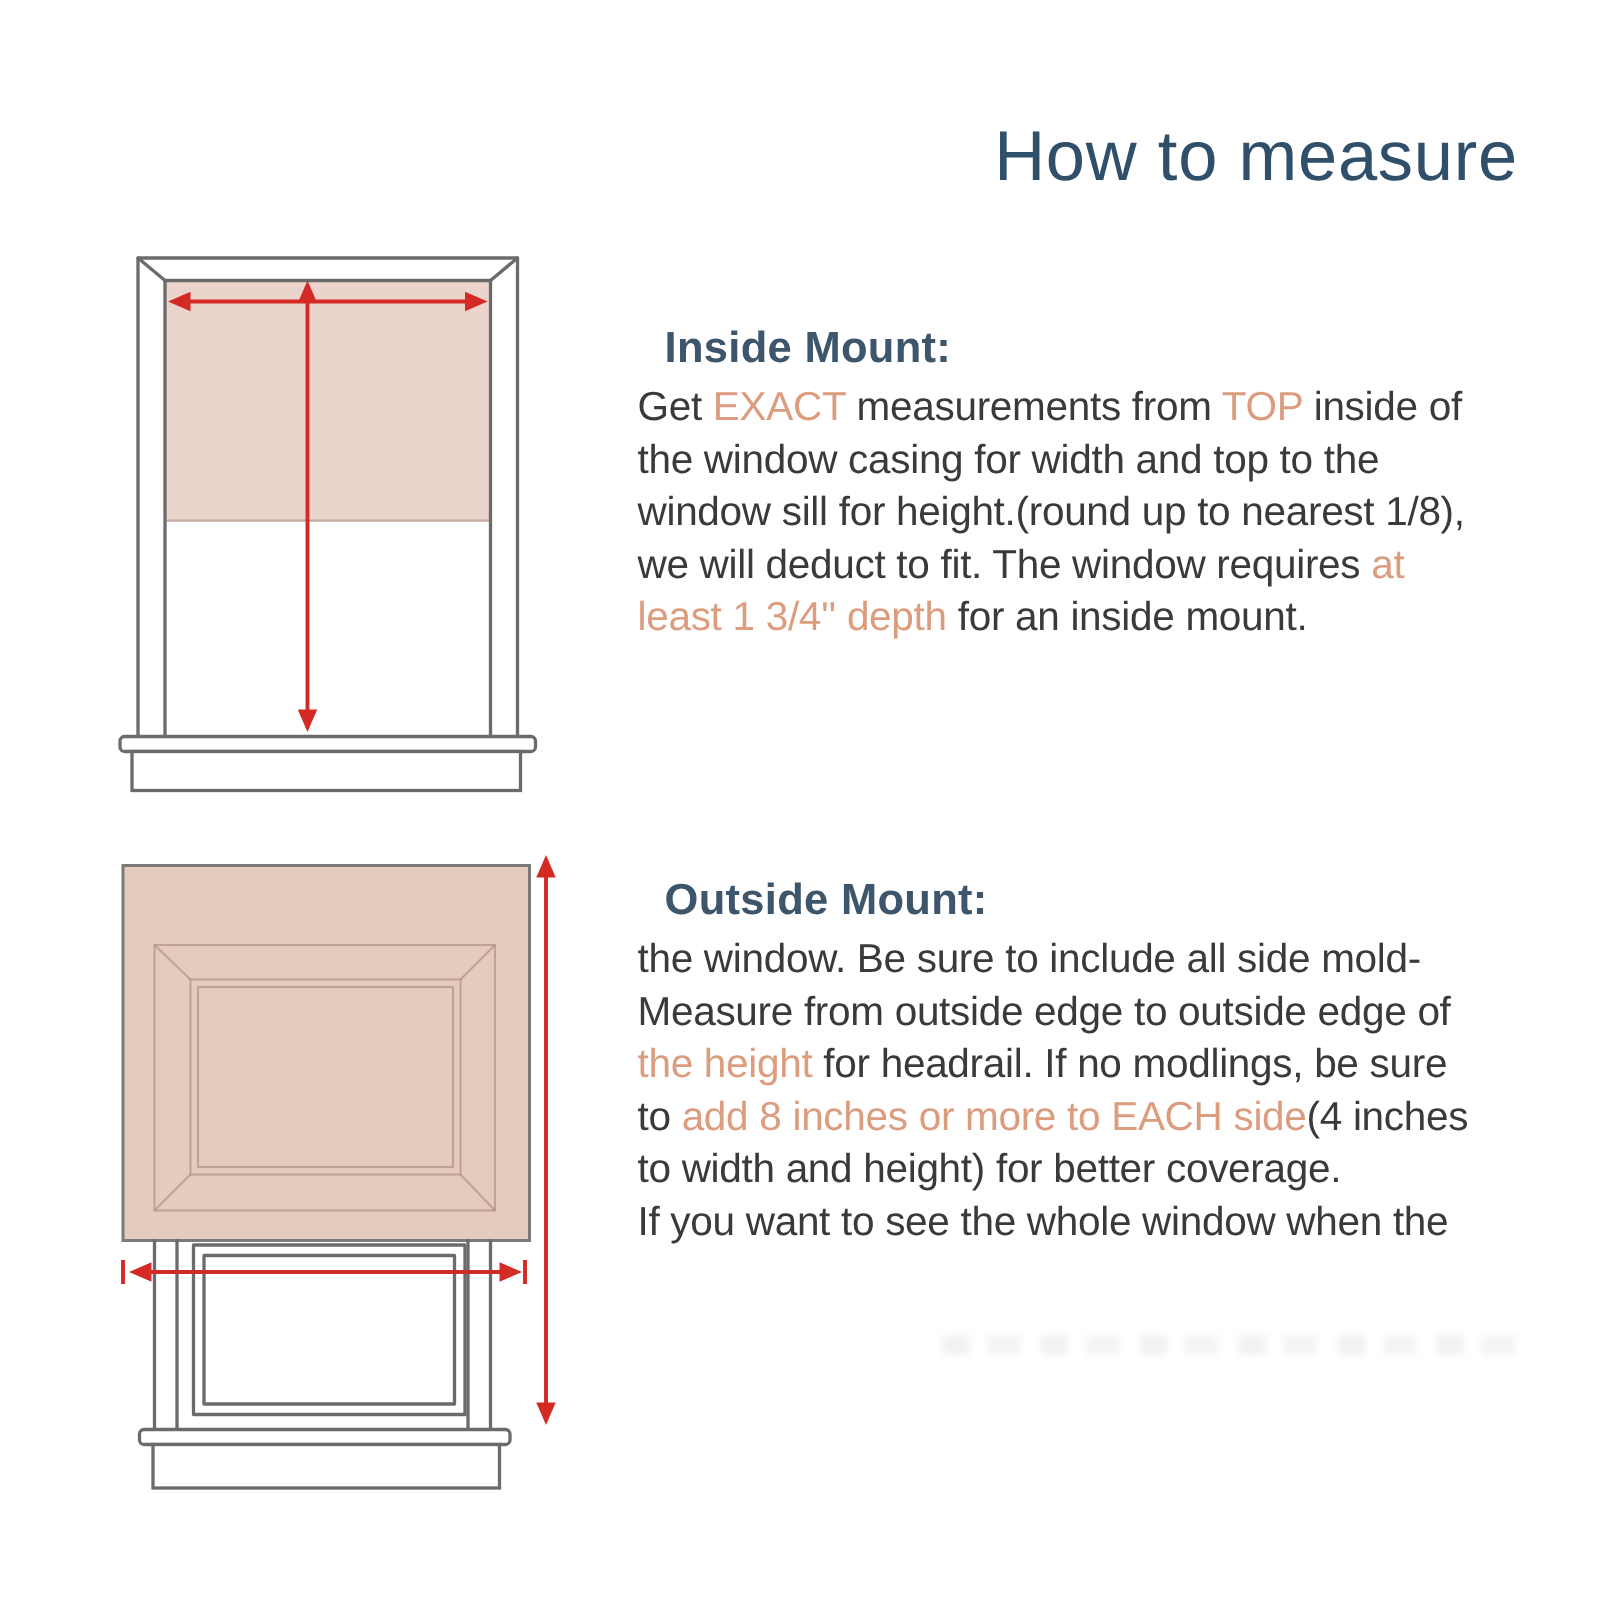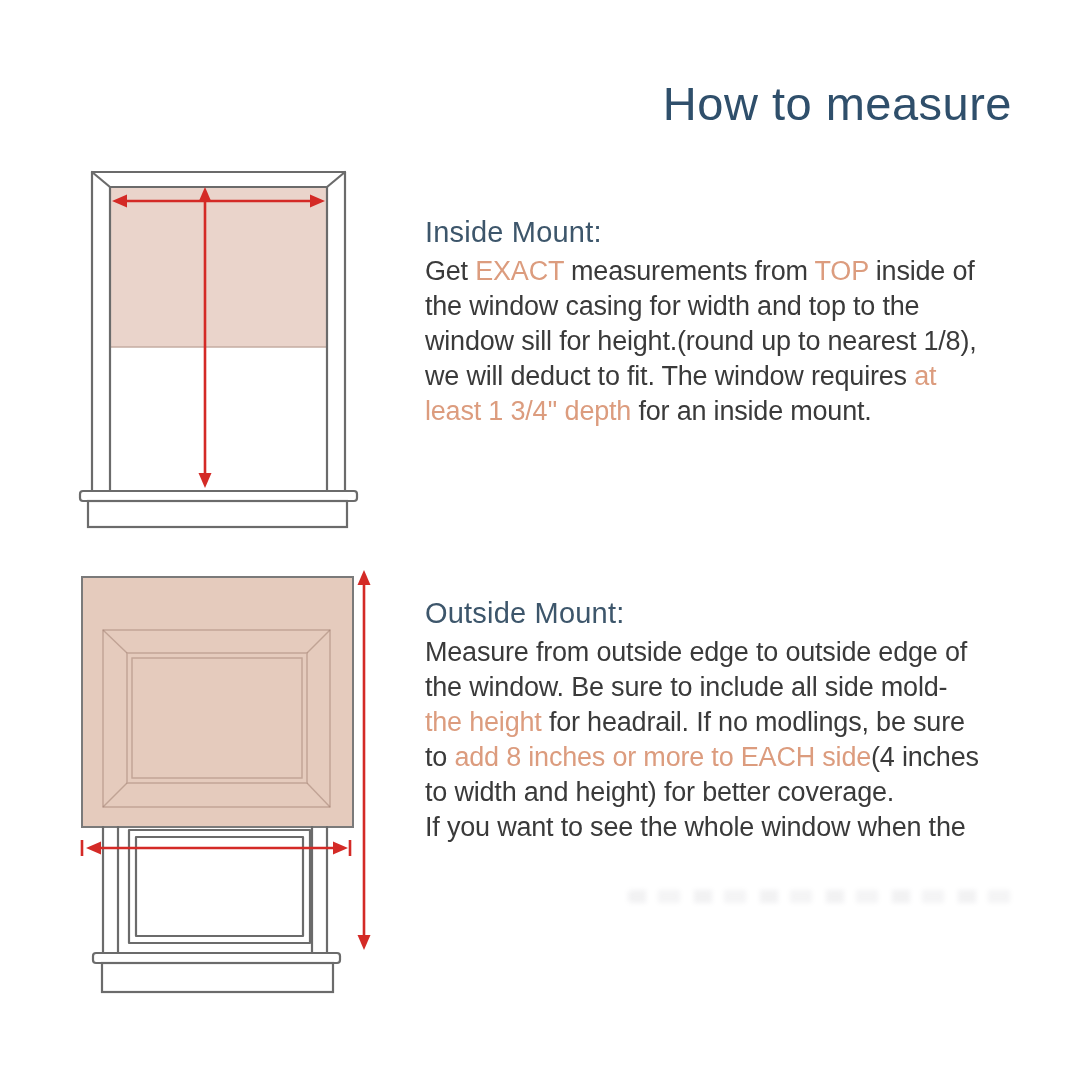--- a/index.html
+++ b/index.html
@@ -9,22 +9,22 @@
     --title:#2f4f6b;--heading:#3d566b;--body:#3a3a3a;--accent:#dc9c7e;
     --arrow-red:#d42a26;--shade-fill-top:#ead4cb;--shade-fill-bottom:#e5cbbd;
     --frame-stroke:#6b6b6b;
   }
   .title{
     position:absolute;left:0;top:76px;width:1012px;text-align:right;
     font-size:47px;font-weight:500;color:var(--title);letter-spacing:.5px;
   }
   .tblock{position:absolute;left:425px;}
   .tblock .heading{
-    font-size:29px;line-height:36px;font-weight:400;color:var(--heading);
-    letter-spacing:.2px;margin:0 0 4px 0;
+    font-size:29px;line-height:36px;font-weight:700;color:var(--heading);
+    letter-spacing:.2px;margin:0 0 4px 18px;
   }
   .line{
     font-size:27px;line-height:35px;color:var(--body);
     letter-spacing:-0.2px;white-space:nowrap;
   }
   .line .accent{color:var(--accent);}
   .diagram{position:absolute;}
   .frame{stroke:var(--frame-stroke);stroke-width:2.2;fill:none;stroke-linejoin:round;stroke-linecap:round;}
   .sillfill{fill:#ffffff;stroke:var(--frame-stroke);stroke-width:2.2;}
   .shade-top{fill:var(--shade-fill-top);}
@@ -114,23 +114,23 @@
 
 <div class="tblock" style="top:214px;">
   <div class="heading">Inside Mount:</div>
   <div class="line"><span>Get </span><span class="accent">EXACT</span><span> measurements from </span><span class="accent">TOP</span><span> inside of</span></div>
   <div class="line"><span>the window casing for width and top to the</span></div>
   <div class="line"><span>window sill for height.(round up to nearest 1/8),</span></div>
   <div class="line"><span>we will deduct to fit. The window requires </span><span class="accent">at</span></div>
   <div class="line"><span class="accent">least 1 3/4'' depth</span><span> for an inside mount.</span></div>
 </div>
 
-<div class="tblock" style="top:595px;">
+<div class="tblock" style="top:582px;">
   <div class="heading">Outside Mount:</div>
+  <div class="line"><span>the window. Be sure to include all side mold-</span></div>
   <div class="line"><span>Measure from outside edge to outside edge of</span></div>
-  <div class="line"><span>the window. Be sure to include all side mold-</span></div>
   <div class="line"><span class="accent">the height</span><span> for headrail. If no modlings, be sure</span></div>
   <div class="line"><span>to </span><span class="accent">add 8 inches or more to EACH side</span><span>(4 inches</span></div>
   <div class="line"><span>to width and height) for better coverage.</span></div>
   <div class="line"><span>If you want to see the whole window when the</span></div>
 </div>
 
 <div class="ghost-line"></div>
 
 </body></html>

